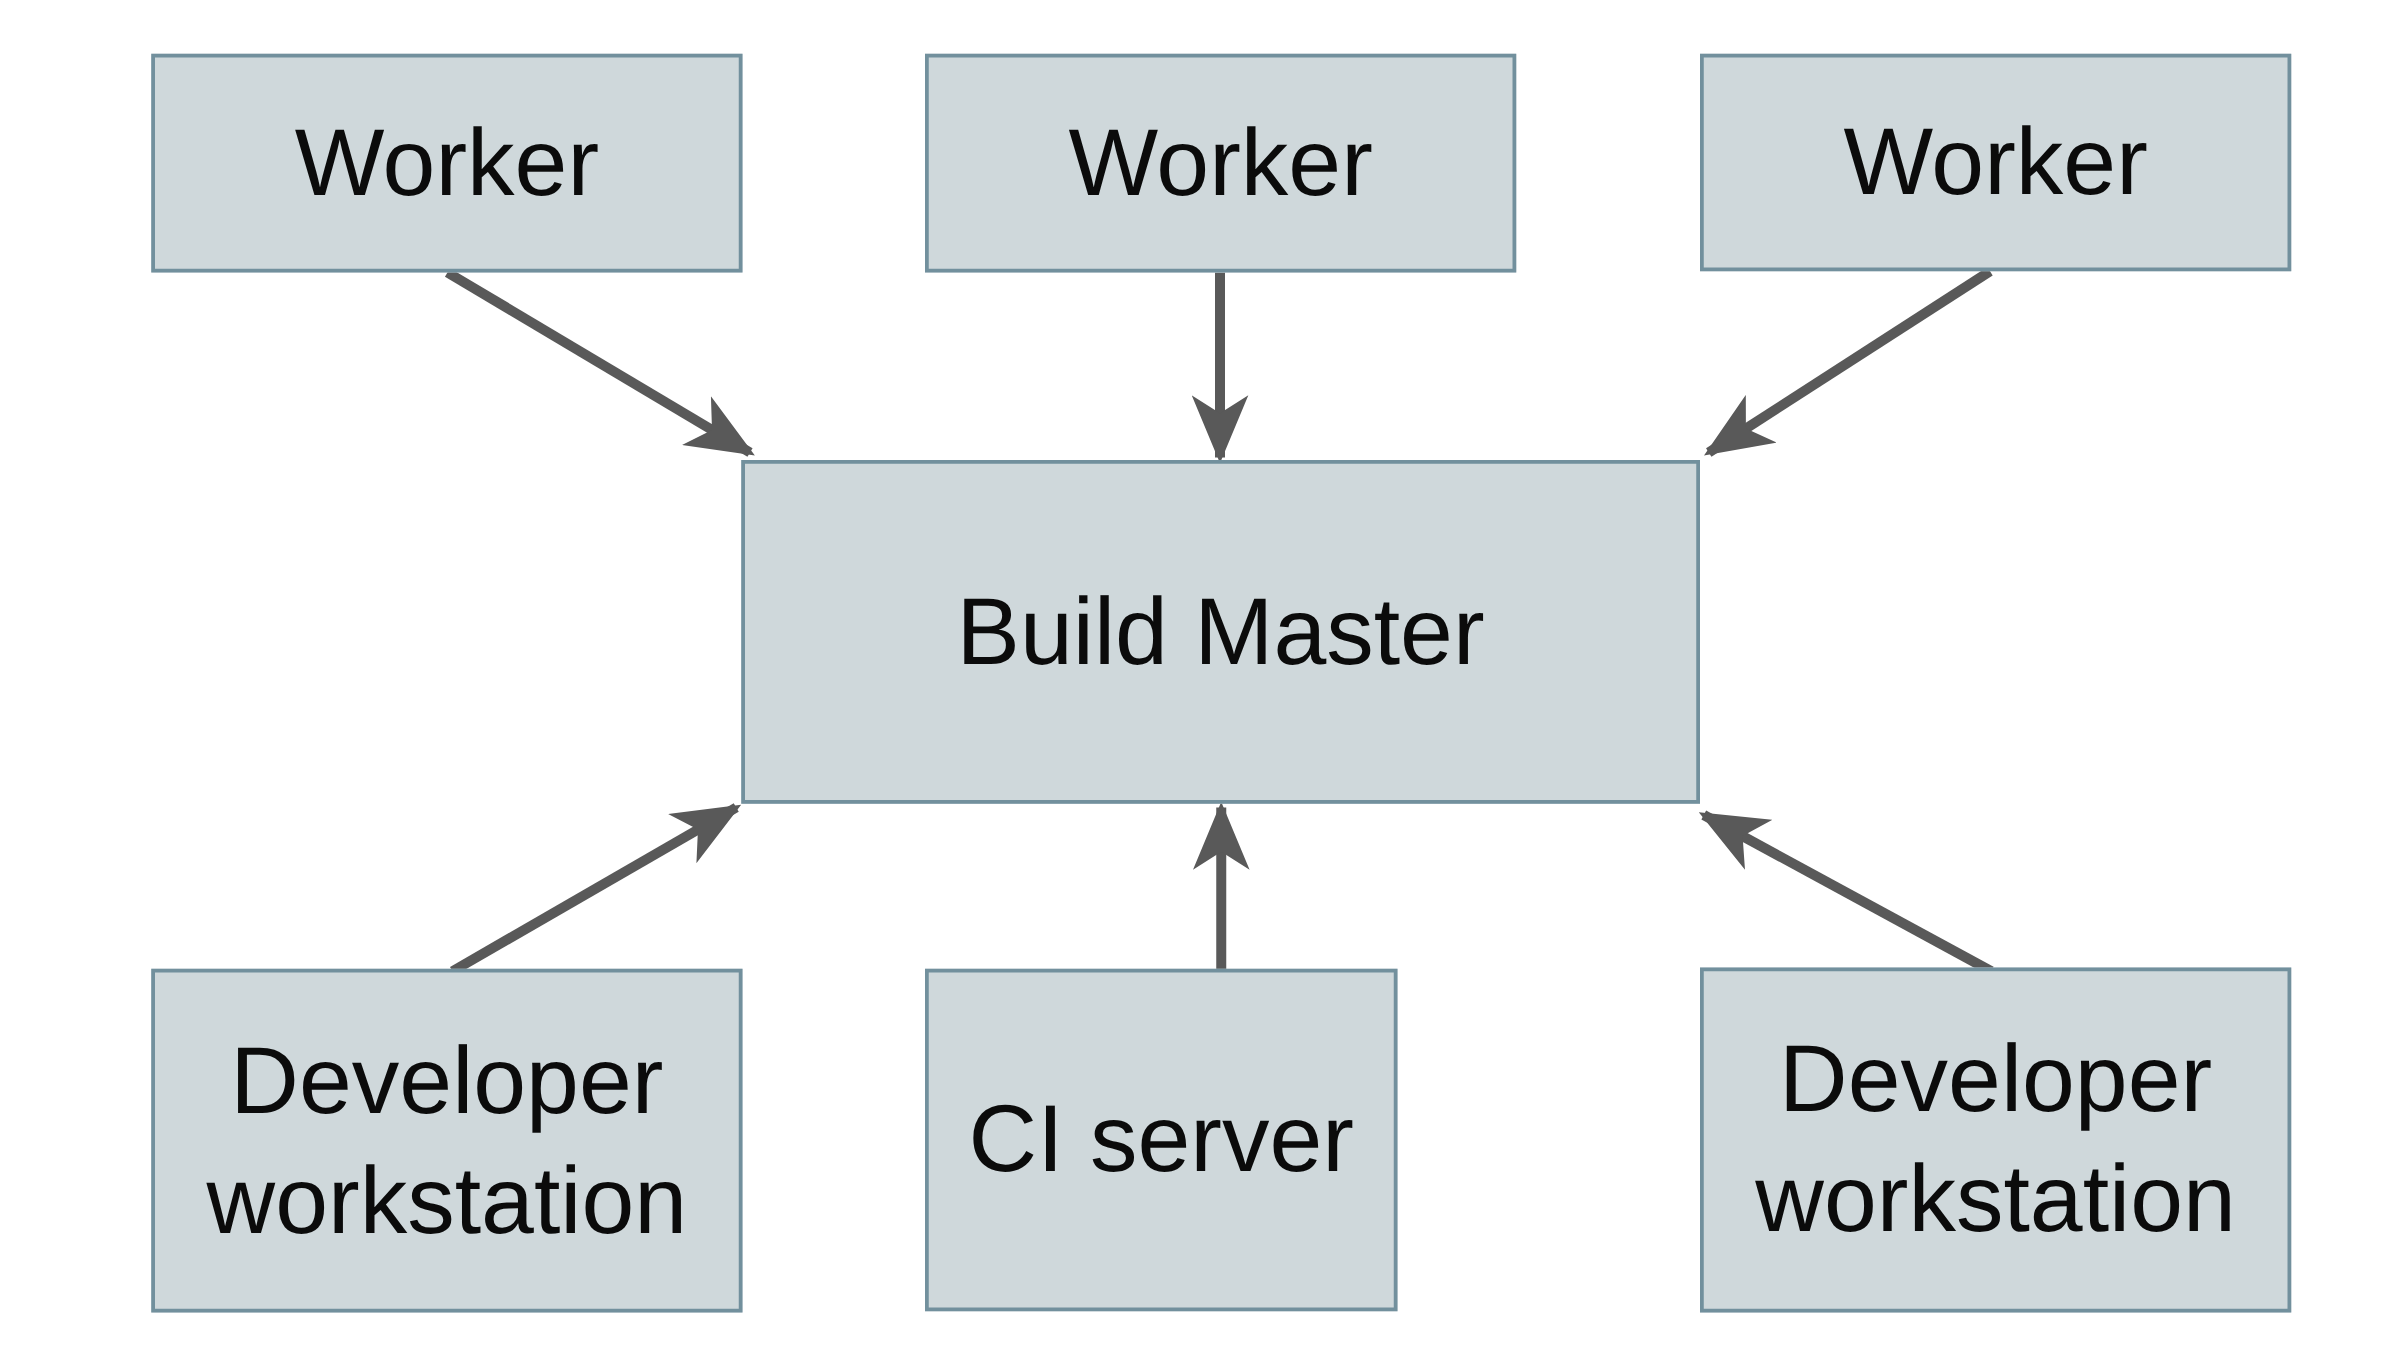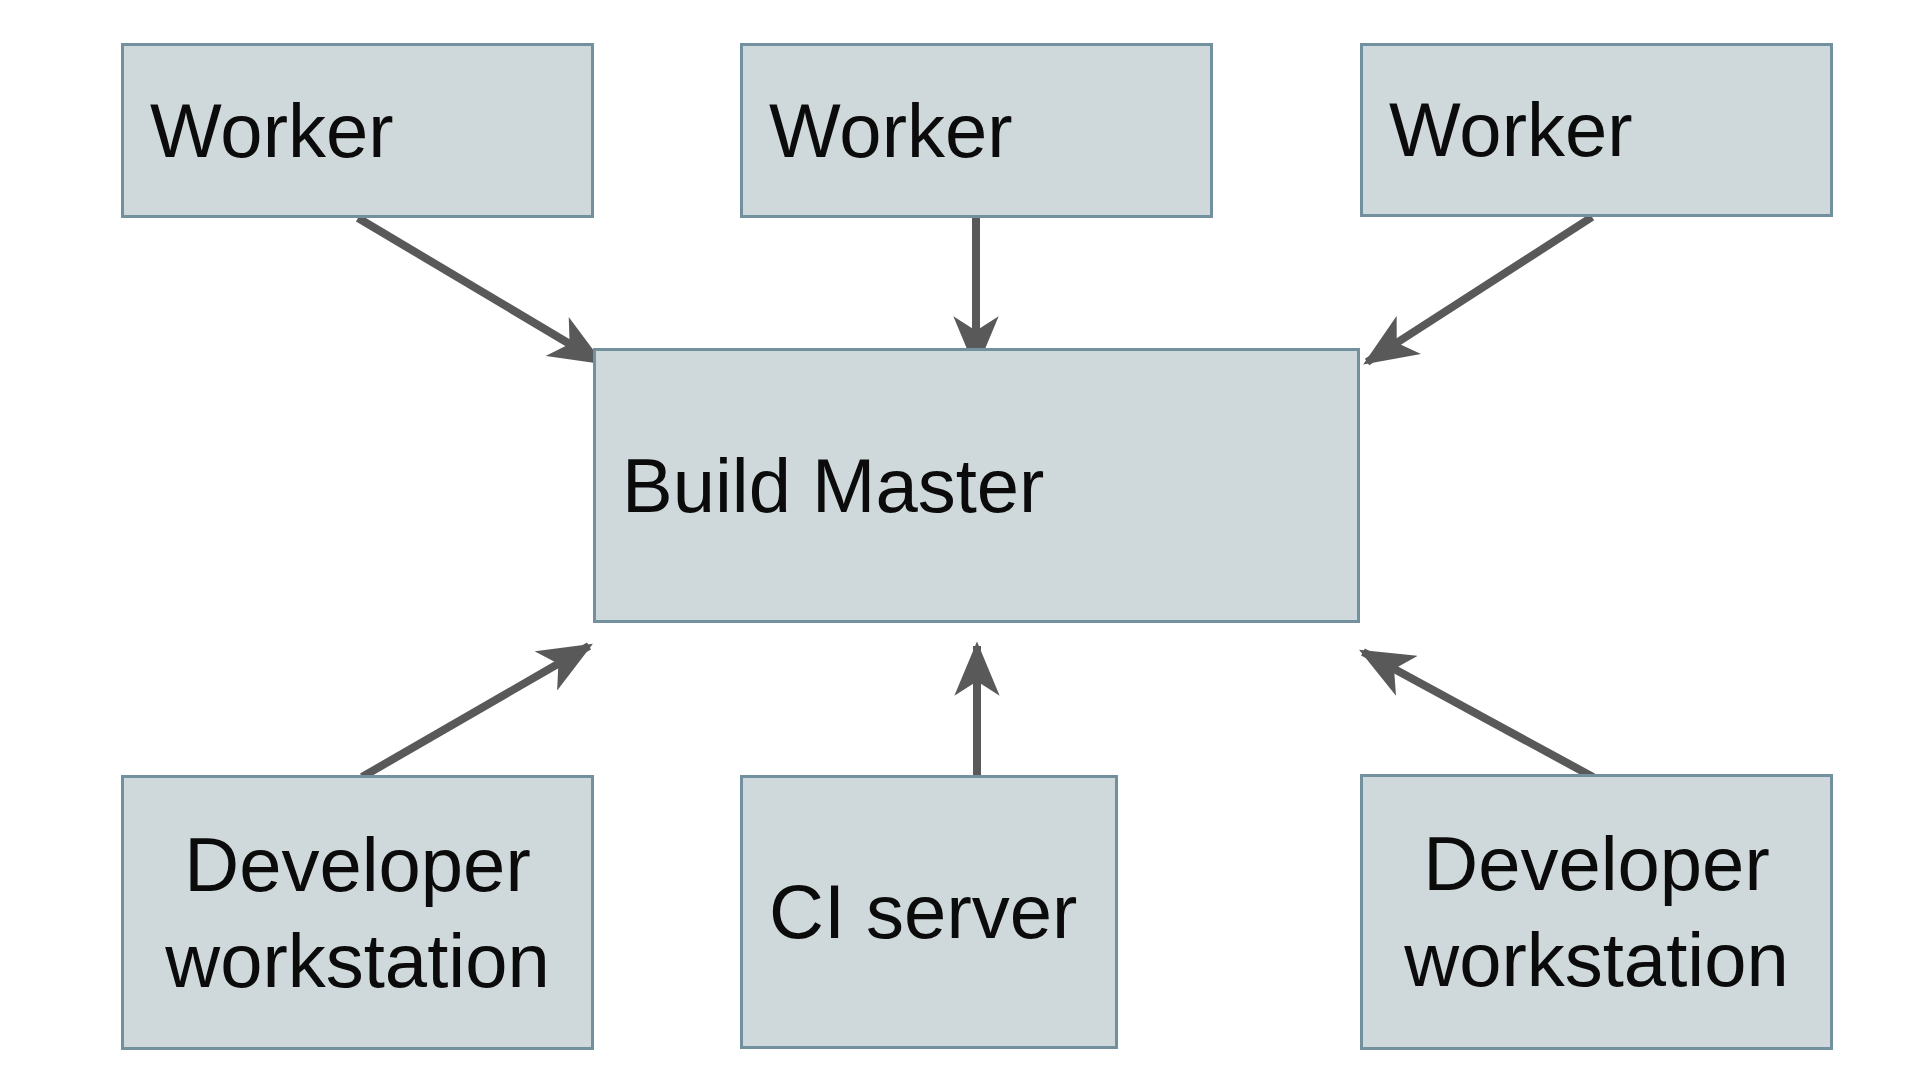--- a/index.html
+++ b/index.html
@@ -29,33 +29,34 @@
     stroke: var(--arrow);
     stroke-width: 8;
   }
   .arrowhead-shape { fill: var(--arrow); }
   .node {
     position: absolute;
     background: var(--node-fill);
     border: 3px solid var(--node-border);
     display: flex;
     align-items: center;
+    justify-content: center;
     text-align: center;
-    padding: 0 26px;
+    padding: 0 12px;
   }
   .node-label {
     font-size: 76px;
     line-height: 1.26;
     color: var(--text);
     letter-spacing: 0;
   }
   .n-worker-1      { left: 121px;  top: 43px;  width: 473px; height: 175px; }
   .n-worker-2      { left: 740px;  top: 43px;  width: 473px; height: 175px; }
   .n-worker-3      { left: 1360px; top: 43px;  width: 473px; height: 174px; }
-  .n-build-master  { left: 593px;  top: 348px; width: 767px; height: 275px; }
+  .n-build-master  { left: 593px;  top: 368px; width: 767px; height: 275px; }
   .n-dev-left      { left: 121px;  top: 775px; width: 473px; height: 275px; }
   .n-ci-server     { left: 740px;  top: 775px; width: 378px; height: 274px; }
   .n-dev-right     { left: 1360px; top: 774px; width: 473px; height: 276px; }
 </style>
 </head>
 <body>
 
 <div class="canvas">
 
   <svg class="arrows" viewBox="0 0 1910 1090" xmlns="http://www.w3.org/2000/svg">

